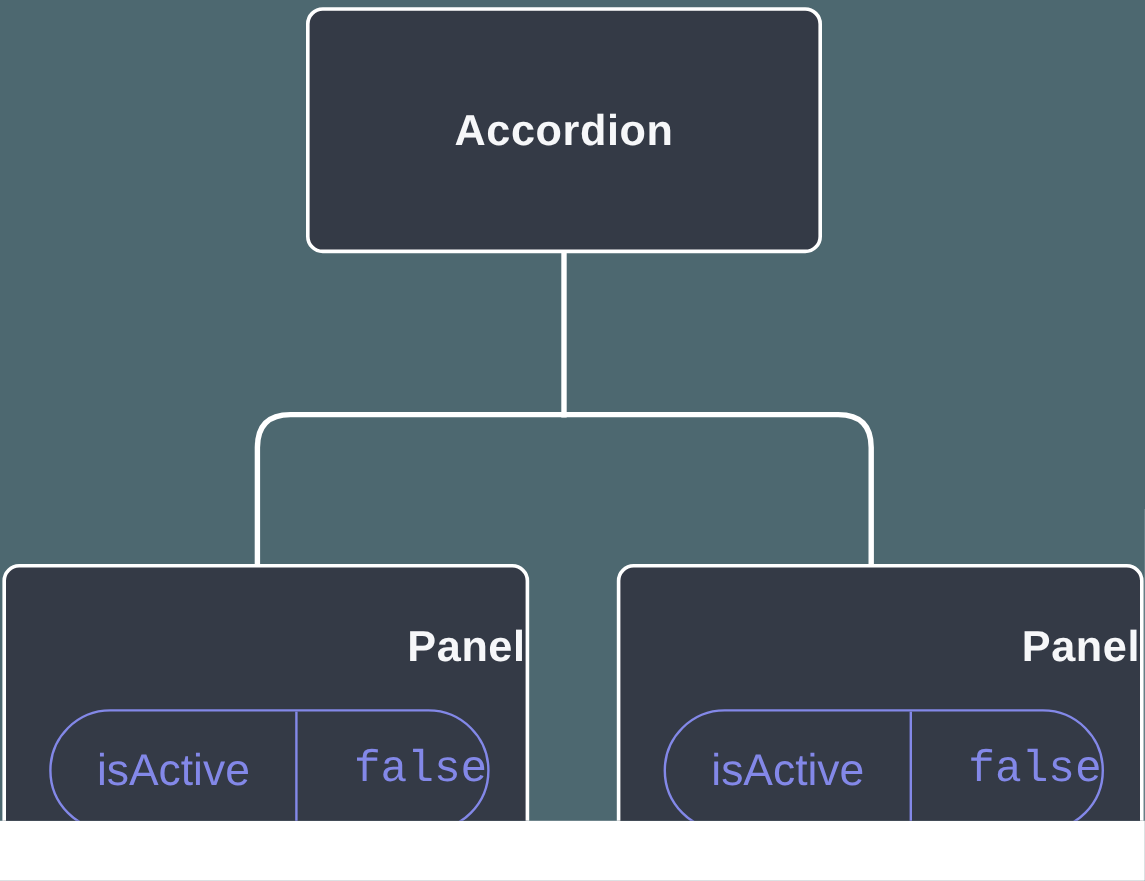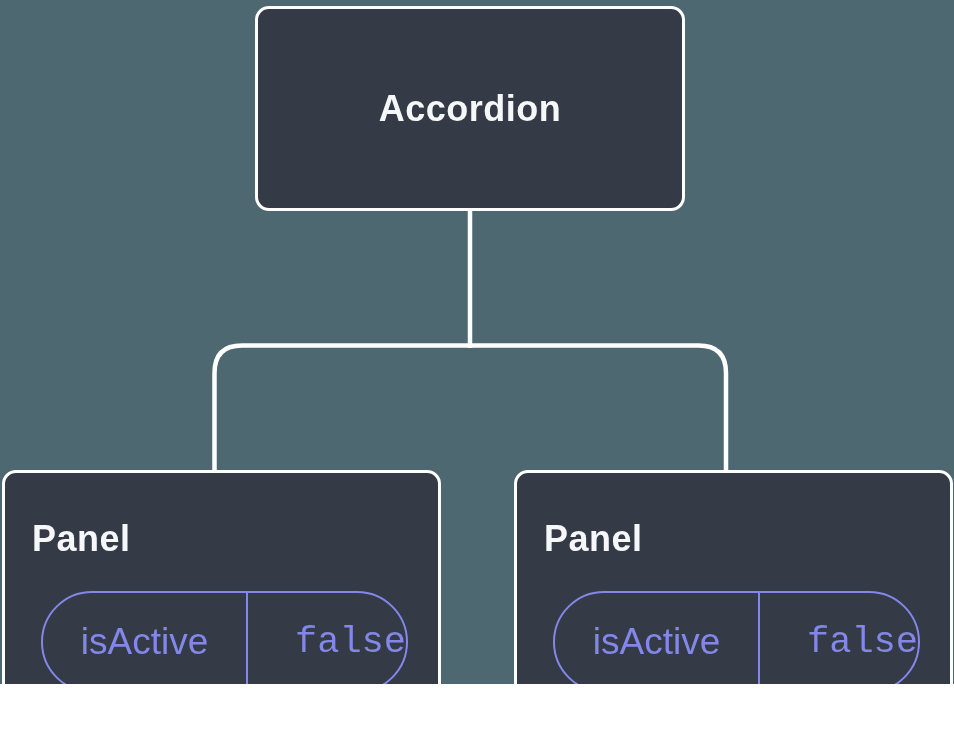--- a/index.html
+++ b/index.html
@@ -54,21 +54,21 @@
   .node-panel {
     top: 470px;
     width: 439px; height: 260px;
   }
   .node-panel.left  { left: 2px; }
   .node-panel.right { left: 514px; }
   .panel-title {
     position: absolute;
     left: 0; top: 38px;
     width: 100%;
-    text-align: left;
+    text-align: right;
     font-size: 36px;
     font-weight: 600;
     letter-spacing: 0.5px;
     line-height: 56px;
     color: var(--node-text);
     padding-left: 27px;
   }
   .state-pill {
     position: absolute;
     left: 36px; top: 118px;

